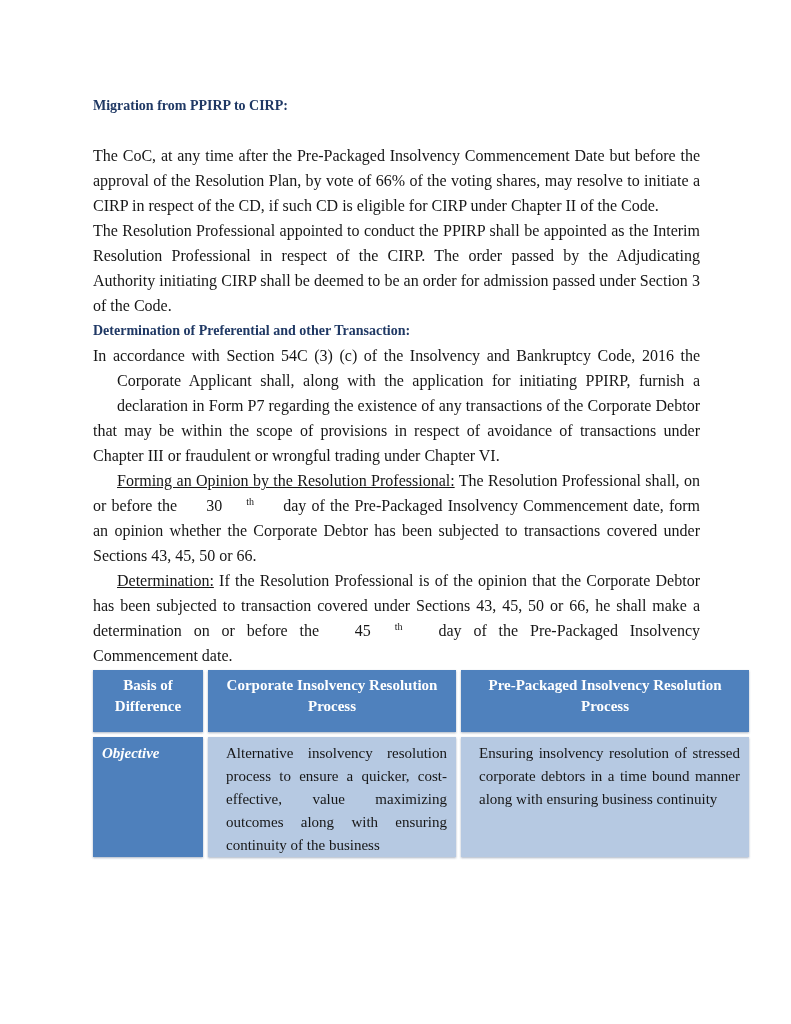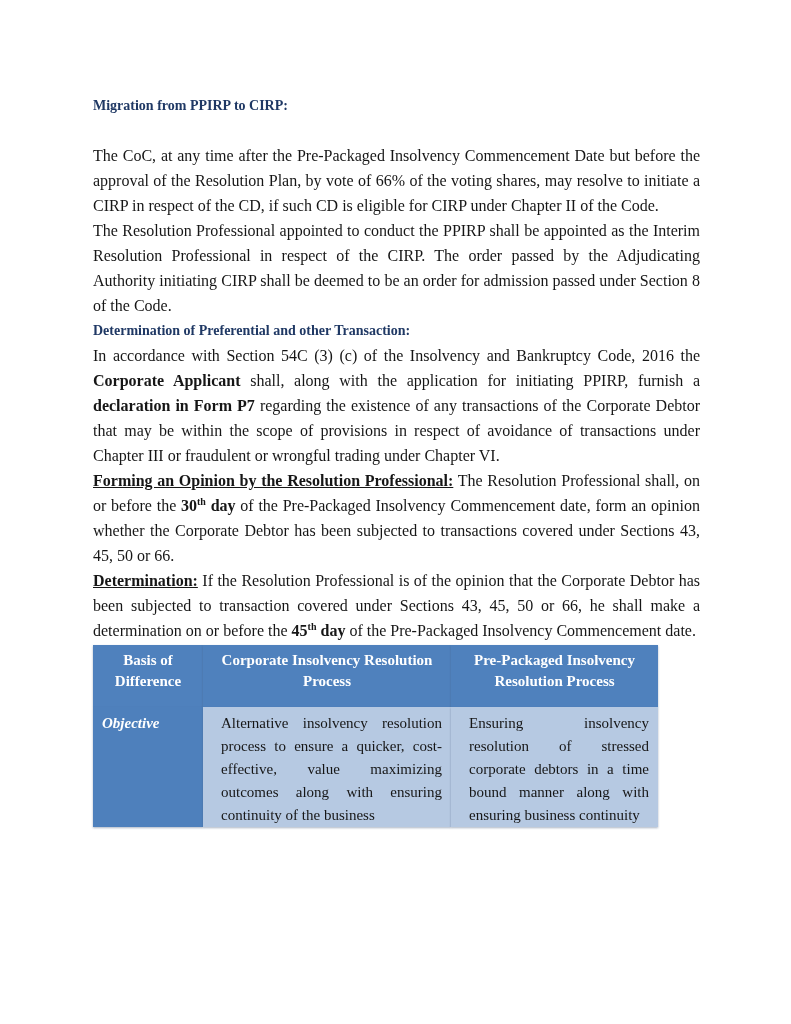--- a/index.html
+++ b/index.html
@@ -26,32 +26,33 @@
     text-align: justify;
   }
   .doc-heading.h1 { margin-bottom: 25px; } 
   .doc-heading.h3 { padding-left: 4px; }
   .body-para {
     font-size: 16px;
     line-height: 25px;
     text-align: justify;
     color: var(--body-text, #161616);
   }
-  .body-para .b { font-weight: bold; }
+  .body-para .b { font-weight: normal; margin-left: 24px; }
   .body-para .u { text-decoration: underline; }
   .body-para sup {
     font-size: 10px;
     line-height: 0;
     vertical-align: super;
   }
   .diff-table {
     margin-top: 2px;
-    width: 565px;
+    width: 656px;
     display: grid;
     grid-template-columns: 110px 248px 1fr;
+    gap: 5px;
     font-size: 15px;
   }
   .diff-table .th {
     background: var(--table-header-bg, #4f81bd);
     color: var(--table-header-text, #ffffff);
     font-weight: bold;
     text-align: center;
     line-height: 21px;
     min-height: 62px;
     padding: 5px 8px 0;
@@ -79,21 +80,21 @@
 </style>
 </head>
 <body>
 
 <div class="page">
 
   <div class="doc-heading h1">Migration from PPIRP to CIRP:</div>
 
   <p class="body-para"><span>The CoC, at any time after the Pre-Packaged Insolvency Commencement Date but before the approval of the Resolution Plan, by vote of 66% of the voting shares, may resolve to initiate a CIRP in respect of the CD, if such CD is eligible for CIRP under Chapter II of the Code.</span></p>
 
-  <p class="body-para"><span>The Resolution Professional appointed to conduct the PPIRP shall be appointed as the Interim Resolution Professional in respect of the CIRP. The order passed by the Adjudicating Authority initiating CIRP shall be deemed to be an order for admission passed under Section 8 of the Code.</span></p>
+  <p class="body-para"><span>The Resolution Professional appointed to conduct the PPIRP shall be appointed as the Interim Resolution Professional in respect of the CIRP. The order passed by the Adjudicating Authority initiating CIRP shall be deemed to be an order for admission passed under Section 3 of the Code.</span></p>
 
   <div class="doc-heading h2">Determination of Preferential and other Transaction:</div>
 
   <p class="body-para"><span>In accordance with Section 54C (3) (c) of the Insolvency and Bankruptcy Code, 2016 the </span><span class="b">Corporate Applicant</span><span> shall, along with the application for initiating PPIRP, furnish a </span><span class="b">declaration in Form P7</span><span> regarding the existence of any transactions of the Corporate Debtor that may be within the scope of provisions in respect of avoidance of transactions under Chapter III or fraudulent or wrongful trading under Chapter VI.</span></p>
 
   <p class="body-para"><span class="b u">Forming an Opinion by the Resolution Professional:</span><span> The Resolution Professional shall, on or before the </span><span class="b">30</span><sup class="b">th</sup><span class="b"> day</span><span> of the Pre-Packaged Insolvency Commencement date, form an opinion whether the Corporate Debtor has been subjected to transactions covered under Sections 43, 45, 50 or 66.</span></p>
 
   <p class="body-para"><span class="b u">Determination:</span><span> If the Resolution Professional is of the opinion that the Corporate Debtor has been subjected to transaction covered under Sections 43, 45, 50 or 66, he shall make a determination on or before the </span><span class="b">45</span><sup class="b">th</sup><span class="b"> day</span><span> of the Pre-Packaged Insolvency Commencement date.</span></p>
 
 

